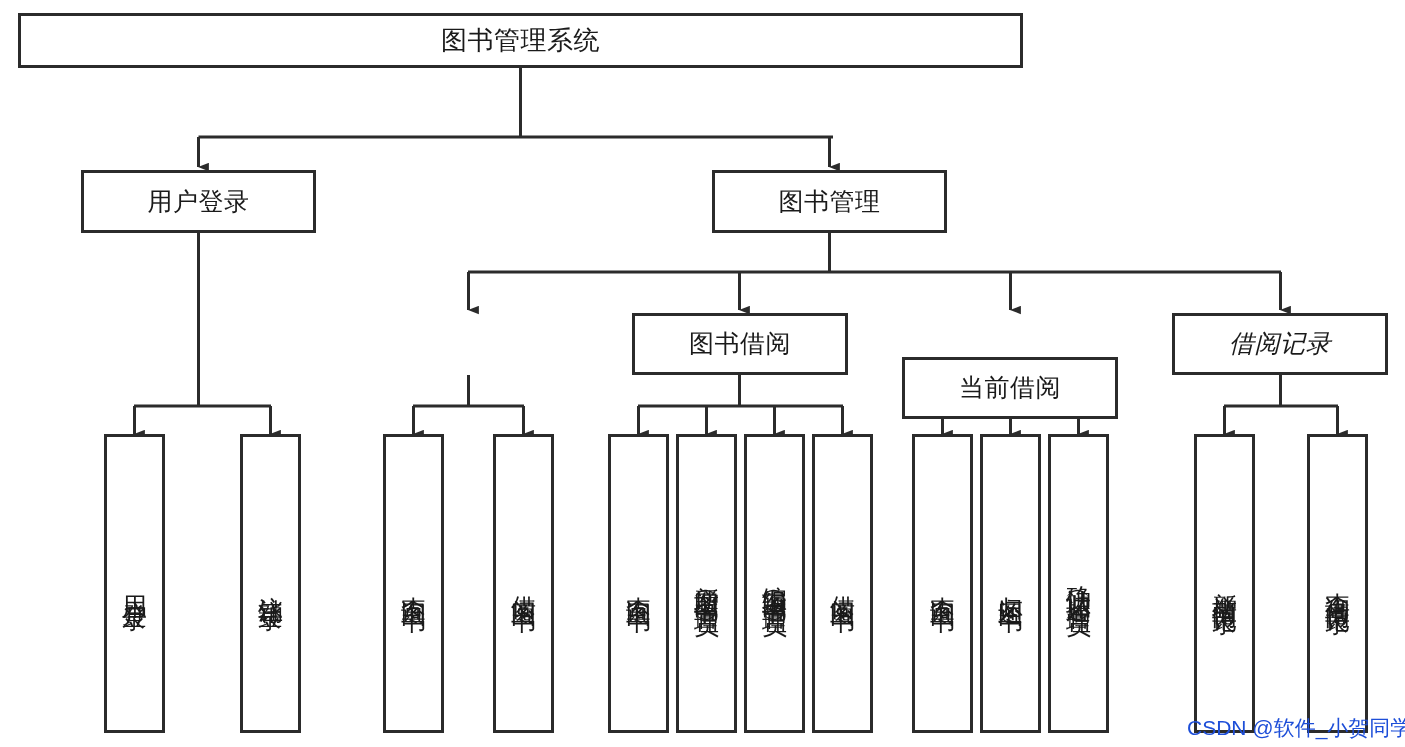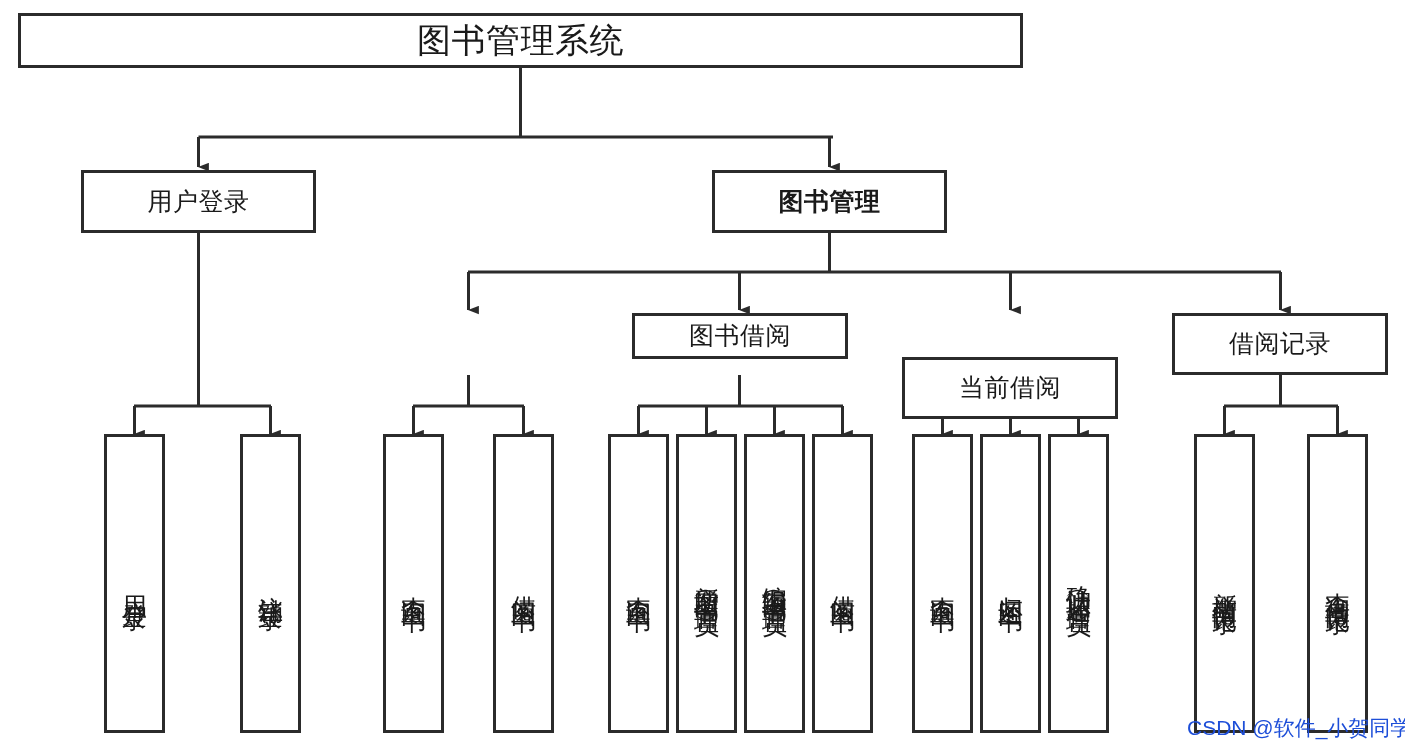--- a/index.html
+++ b/index.html
@@ -41,21 +41,21 @@
     text-align: center;
     line-height: 1.18;
     white-space: nowrap;
   }
   
   .node.horiz .node-label {
     font-size: 25px;
     letter-spacing: 0.5px;
   }
   .node.root .node-label {
-    font-size: 34px;
+    font-size: 26px;
     text-align: right;
   }
   
   .node.leaf {
     align-items: center;
     justify-content: center;
     padding: 4px 0;
   }
   .node.leaf .node-label {
     writing-mode: vertical-rl;
@@ -130,31 +130,31 @@
     </g>
   </svg>
 
   <div class="node horiz root" style="left:18px; top:13px; width:1005px; height:55px;">
     <span class="node-label">图书管理系统</span>
   </div>
 
   <div class="node horiz" style="left:81px; top:170px; width:235px; height:63px;">
     <span class="node-label">用户登录</span>
   </div>
-  <div class="node horiz" style="left:712px; top:170px; width:235px; height:63px;font-weight:bold;">
+  <div class="node horiz" style="left:712px; top:170px; width:235px; height:63px;">
     <span class="node-label">图书管理</span>
   </div>
 
-  <div class="node horiz" style="left:632px; top:313px; width:216px; height:46px;">
+  <div class="node horiz" style="left:632px; top:313px; width:216px; height:62px;">
     <span class="node-label">图书借阅</span>
   </div>
   <div class="node horiz" style="left:902px; top:313px; width:216px; height:62px;margin-top:44px;">
     <span class="node-label">当前借阅</span>
   </div>
-  <div class="node horiz" style="left:1172px; top:313px; width:216px; height:62px;">
+  <div class="node horiz" style="left:1172px; top:313px; width:216px; height:62px;font-style:italic;">
     <span class="node-label">借阅记录</span>
   </div>
 
   <div class="node leaf" style="left:104px; top:434px; width:61px; height:299px;">
     <span class="node-label">用户登录</span>
   </div>
   <div class="node leaf" style="left:240px; top:434px; width:61px; height:299px;">
     <span class="node-label">注销登录</span>
   </div>
 

